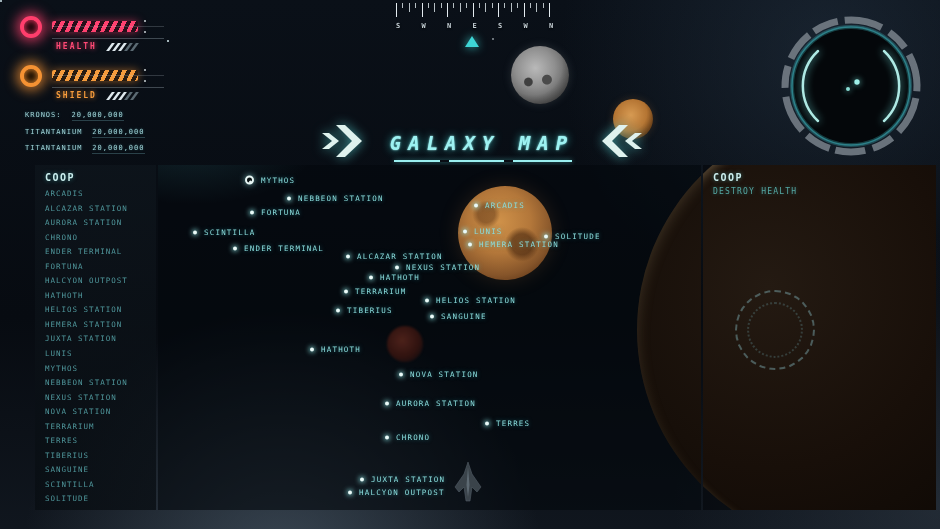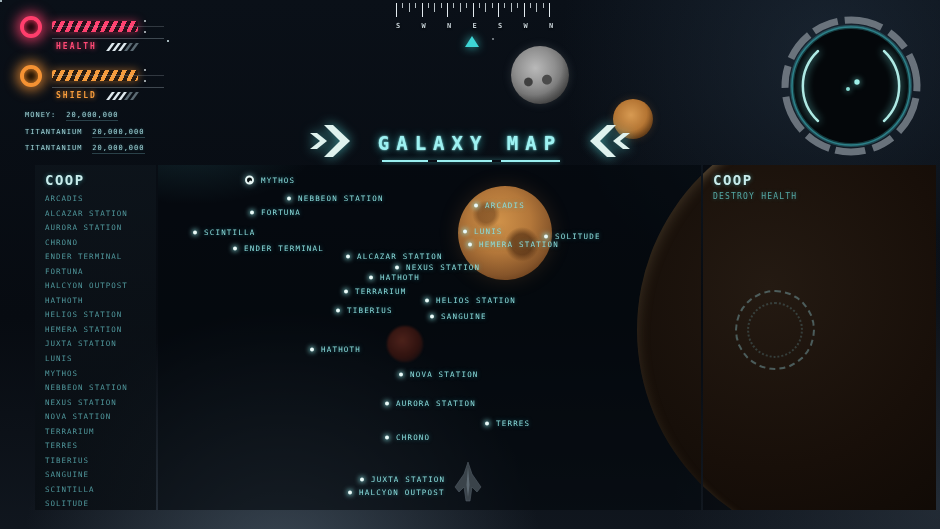--- a/index.html
+++ b/index.html
@@ -71,33 +71,33 @@
   .tick.major { height:14px; background:rgba(240,248,252,.95); }
   .compass-letters { position:absolute; left:0; top:19px; width:160px; height:10px; }
   .compass-letter { position:absolute; transform:translateX(-50%); font-size:7px; font-weight:bold;
     color:#c7d2d8; text-shadow:0 1px 2px rgba(0,0,0,.8); }
   .compass-pointer { position:absolute; left:69px; top:33px; width:0; height:0;
     border-left:7px solid transparent; border-right:7px solid transparent; border-bottom:11px solid #3ed6d6;
     filter:drop-shadow(0 0 5px rgba(62,214,214,.9)); }
   
   .radar { position:absolute; left:776px; top:11px; width:150px; height:150px; }
   
-  .title-bar { position:absolute; left:300px; top:120px; width:340px; height:46px; }
+  .title-bar { position:absolute; left:312px; top:120px; width:340px; height:46px;font-style:italic; }
   .chev { position:absolute; top:2px; width:44px; height:38px; filter:drop-shadow(0 0 6px rgba(90,220,220,.75)); cursor:pointer; }
   .chev.prev { left:10px; }
   .chev.next { right:10px; transform:scaleX(-1); }
   .page-title { position:absolute; left:0; right:0; top:12px; text-align:center; font-size:19px; font-weight:bold;
     letter-spacing:7px; color:#9df2f2; text-shadow:0 0 9px rgba(60,220,220,.8), 0 0 2px #bffbfb; }
   .title-underline { position:absolute; left:82px; top:40px; width:178px; height:2px;
     background:linear-gradient(90deg,#9aeff0 0 26%, transparent 26% 31%, #9aeff0 31% 62%, transparent 62% 67%, #9aeff0 67% 100%);
     box-shadow:0 0 5px rgba(90,220,220,.6); }
   
   .panel { position:absolute; top:165px; height:345px; }
   .left-panel { left:35px; width:121px; background:linear-gradient(180deg, rgba(14,21,28,.78), rgba(8,13,18,.78)); }
-  .panel-header { padding:7px 0 4px 10px; font-size:14px; font-weight:bold; letter-spacing:1.5px;
+  .panel-header { padding:7px 0 4px 10px; font-size:10px; font-weight:bold; letter-spacing:1.5px;
     color:#c9ecec; text-shadow:0 0 4px rgba(80,210,210,.5); }
   .loc-item { padding-left:10px; height:14.55px; line-height:14.55px; font-size:7.5px; letter-spacing:1px;
     color:#4f969b; white-space:nowrap; cursor:pointer; }
   
   .map-panel { left:158px; width:543px; background:rgba(4,8,13,.62); overflow:hidden; }
   .map-panel::before { content:""; position:absolute; left:-20px; top:-20px; width:180px; height:60px;
     background:radial-gradient(ellipse at 30% 0%, rgba(70,150,160,.18), rgba(0,0,0,0) 70%); }
   .planet-giant { position:absolute; border-radius:50%; }
   .map-panel .planet-giant { left:479px; top:-53px; width:436px; height:436px;
     background:radial-gradient(circle at 34% 42%, #221811 0%, #170f09 45%, #0d0906 78%, #070503 100%);
@@ -168,21 +168,21 @@
           <i></i>
           <i></i>
           <i></i>
           <i></i>
         </span>
     </div>
   </div>
 
   <div class="resources">
       <div class="res-row">
-        <span class="res-label">MONEY:</span>
+        <span class="res-label">KRONOS:</span>
         <span class="res-value">20,000,000</span>
       </div>
       <div class="res-row">
         <span class="res-label">TITANTANIUM</span>
         <span class="res-value">20,000,000</span>
       </div>
       <div class="res-row">
         <span class="res-label">TITANTANIUM</span>
         <span class="res-value">20,000,000</span>
       </div>

